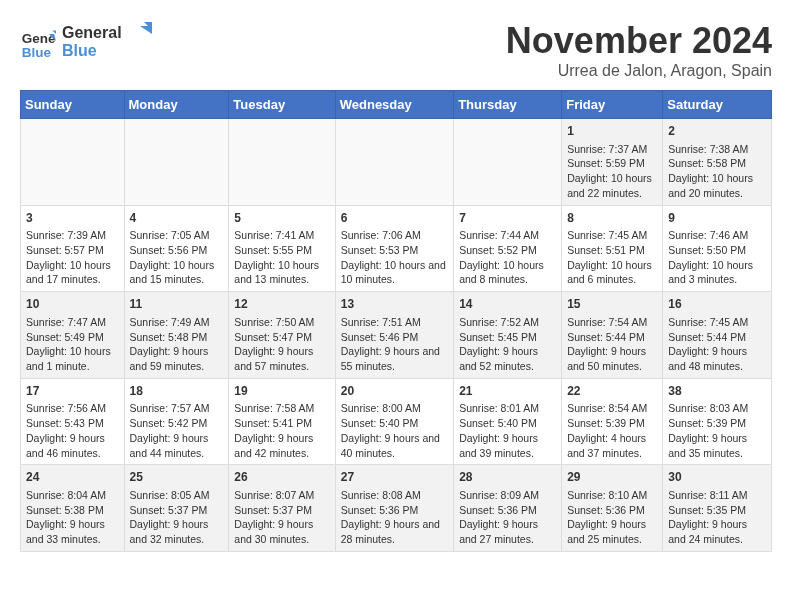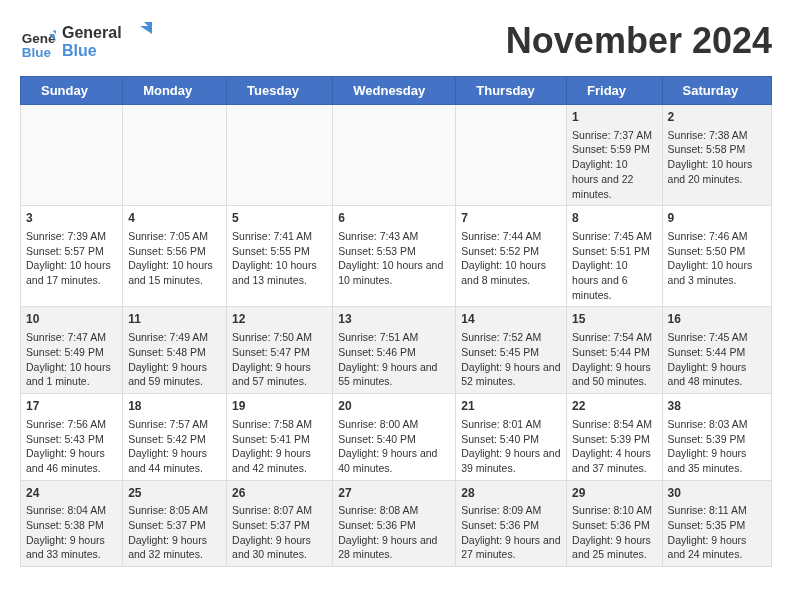--- a/index.html
+++ b/index.html
@@ -40,21 +40,21 @@
     table {
       width: 100%;
       border-collapse: collapse;
       font-size: 11px;
     }
     thead tr {
       background-color: #4472c4;
       color: #fff;
     }
     thead th {
-      padding: 6px 20px;
+      padding: 6px 4px;
       text-align: left;
       font-size: 13px;
       font-weight: bold;
       border: 1px solid #3a63b0;
     }
     tbody tr {
       vertical-align: top;
     }
     tbody tr:nth-child(odd) {
       background-color: #f2f2f2;
@@ -97,20 +97,21 @@
       <svg width="90" height="42" viewBox="0 0 90 42">
         <text x="0" y="18" font-size="16" font-weight="bold" fill="#333" font-family="Arial">General</text>
         <text x="0" y="36" font-size="16" font-weight="bold" fill="#4a90d9" font-family="Arial">Blue</text>
         <polygon points="82,2 90,10 90,2" fill="#4a90d9"></polygon>
         <polygon points="78,6 90,6 90,14" fill="#4a90d9"></polygon>
       </svg>
     </div>
   </div>
   <div class="title-area">
     <div class="month-title">November 2024</div>
+    <div class="location">Urrea de Jalon, Aragon, Spain</div>
   </div>
 </div>
 
 <table>
   <thead>
     <tr>
     <th>Sunday</th>
         <th>Monday</th>
         <th>Tuesday</th>
         <th>Wednesday</th>
@@ -153,21 +154,21 @@
           <div>Daylight: 10 hours and 15 minutes.</div>
         </td>
         <td>
           <span class="day-number">5</span>
           <div>Sunrise: 7:41 AM</div>
           <div>Sunset: 5:55 PM</div>
           <div>Daylight: 10 hours and 13 minutes.</div>
         </td>
         <td>
           <span class="day-number">6</span>
-          <div>Sunrise: 7:43 AM</div>
+          <div>Sunrise: 7:06 AM</div>
           <div>Sunset: 5:53 PM</div>
           <div>Daylight: 10 hours and 10 minutes.</div>
         </td>
         <td>
           <span class="day-number">7</span>
           <div>Sunrise: 7:44 AM</div>
           <div>Sunset: 5:52 PM</div>
           <div>Daylight: 10 hours and 8 minutes.</div>
         </td>
         <td>

